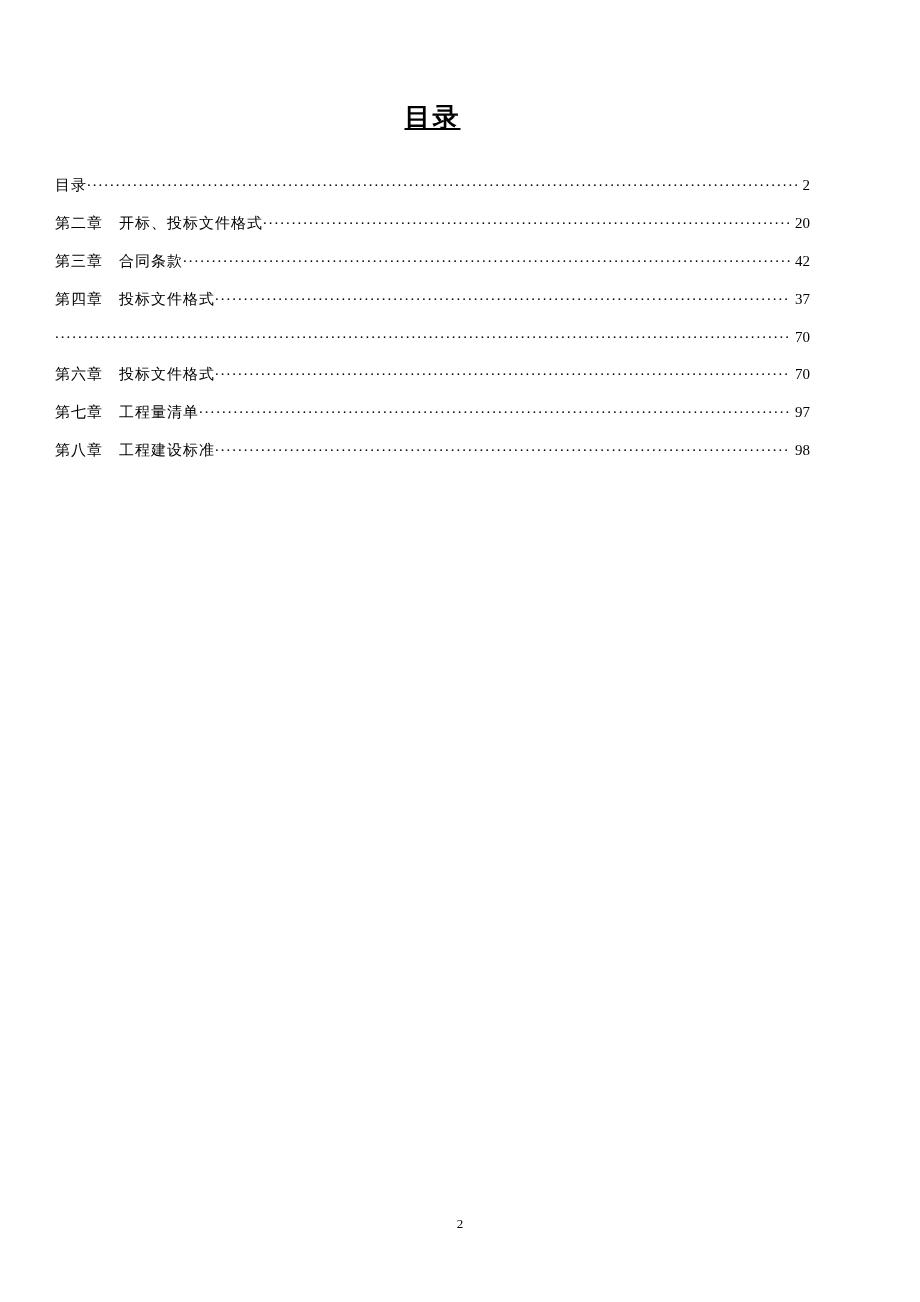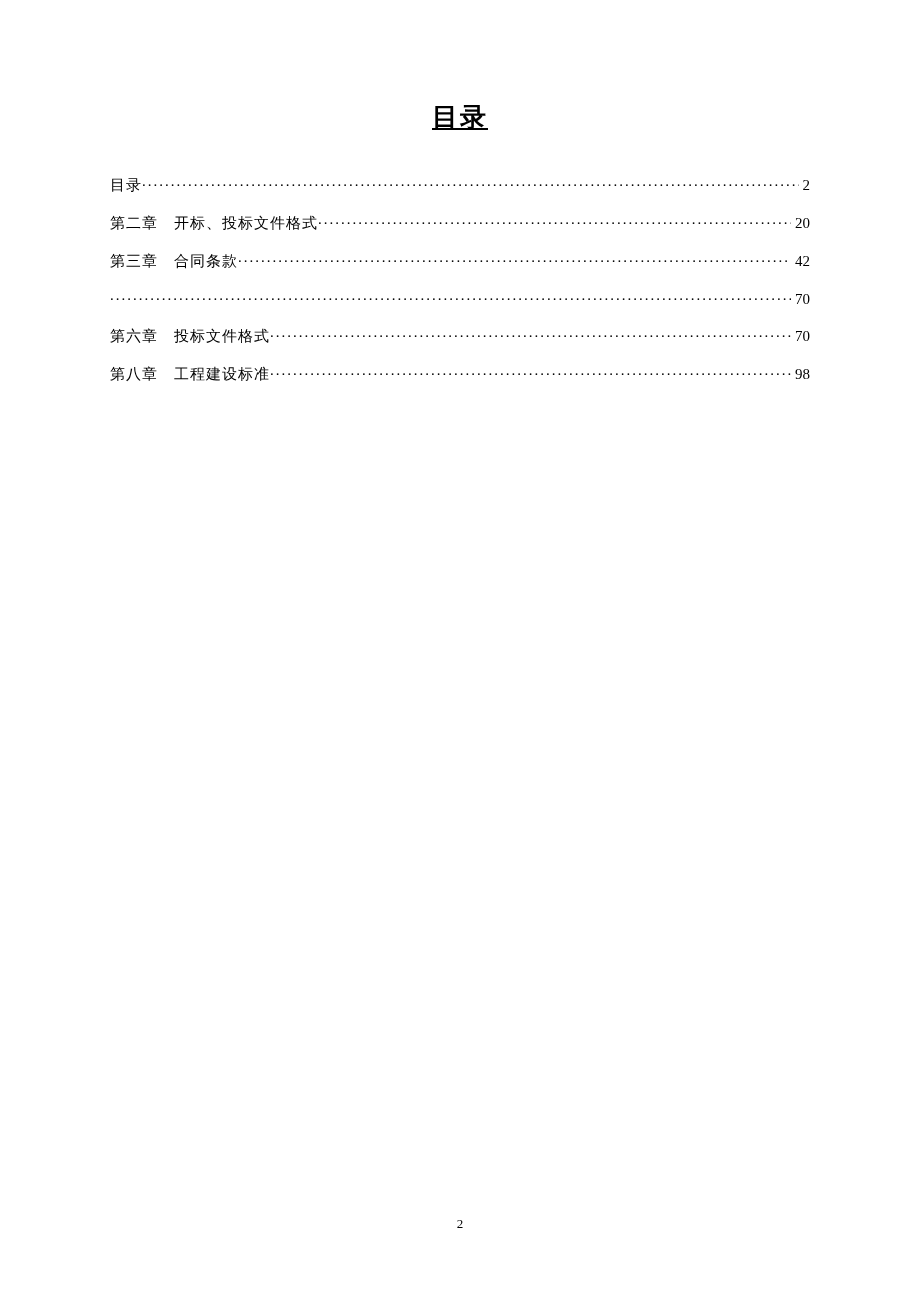--- a/index.html
+++ b/index.html
@@ -8,21 +8,21 @@
       box-sizing: border-box;
     }
     body {
       width: 920px;
       height: 1302px;
       background: #ffffff;
       font-family: "SimSun", "宋体", serif;
       position: relative;
     }
     .page {
-      padding: 100px 110px 0 110px;
+      padding: 100px 110px 0 55px;
     }
     .title {
       text-align: center;
       font-size: 26px;
       font-weight: bold;
       text-decoration: underline;
       margin-bottom: 40px;
       letter-spacing: 2px;
     }
     .toc {
@@ -84,27 +84,37 @@
       <span class="toc-label">第二章　开标、投标文件格式</span>
       <span class="toc-dots"></span>
       <span class="toc-page">20</span>
     </div>
     <div class="toc-row">
       <span class="toc-label">第三章　合同条款</span>
       <span class="toc-dots"></span>
       <span class="toc-page">42</span>
     </div>
     <div class="toc-row">
+      <span class="toc-label">第四章　投标文件格式</span>
+      <span class="toc-dots"></span>
+      <span class="toc-page">37</span>
+    </div>
+    <div class="toc-row">
       <span class="toc-dots"></span>
       <span class="toc-page">70</span>
     </div>
     <div class="toc-row">
       <span class="toc-label">第六章　投标文件格式</span>
       <span class="toc-dots"></span>
       <span class="toc-page">70</span>
+    </div>
+    <div class="toc-row">
+      <span class="toc-label">第七章　工程量清单</span>
+      <span class="toc-dots"></span>
+      <span class="toc-page">97</span>
     </div>
     <div class="toc-row">
       <span class="toc-label">第八章　工程建设标准</span>
       <span class="toc-dots"></span>
       <span class="toc-page">98</span>
     </div>
   </div>
 </div>
 
 <div class="page-number">2</div>

